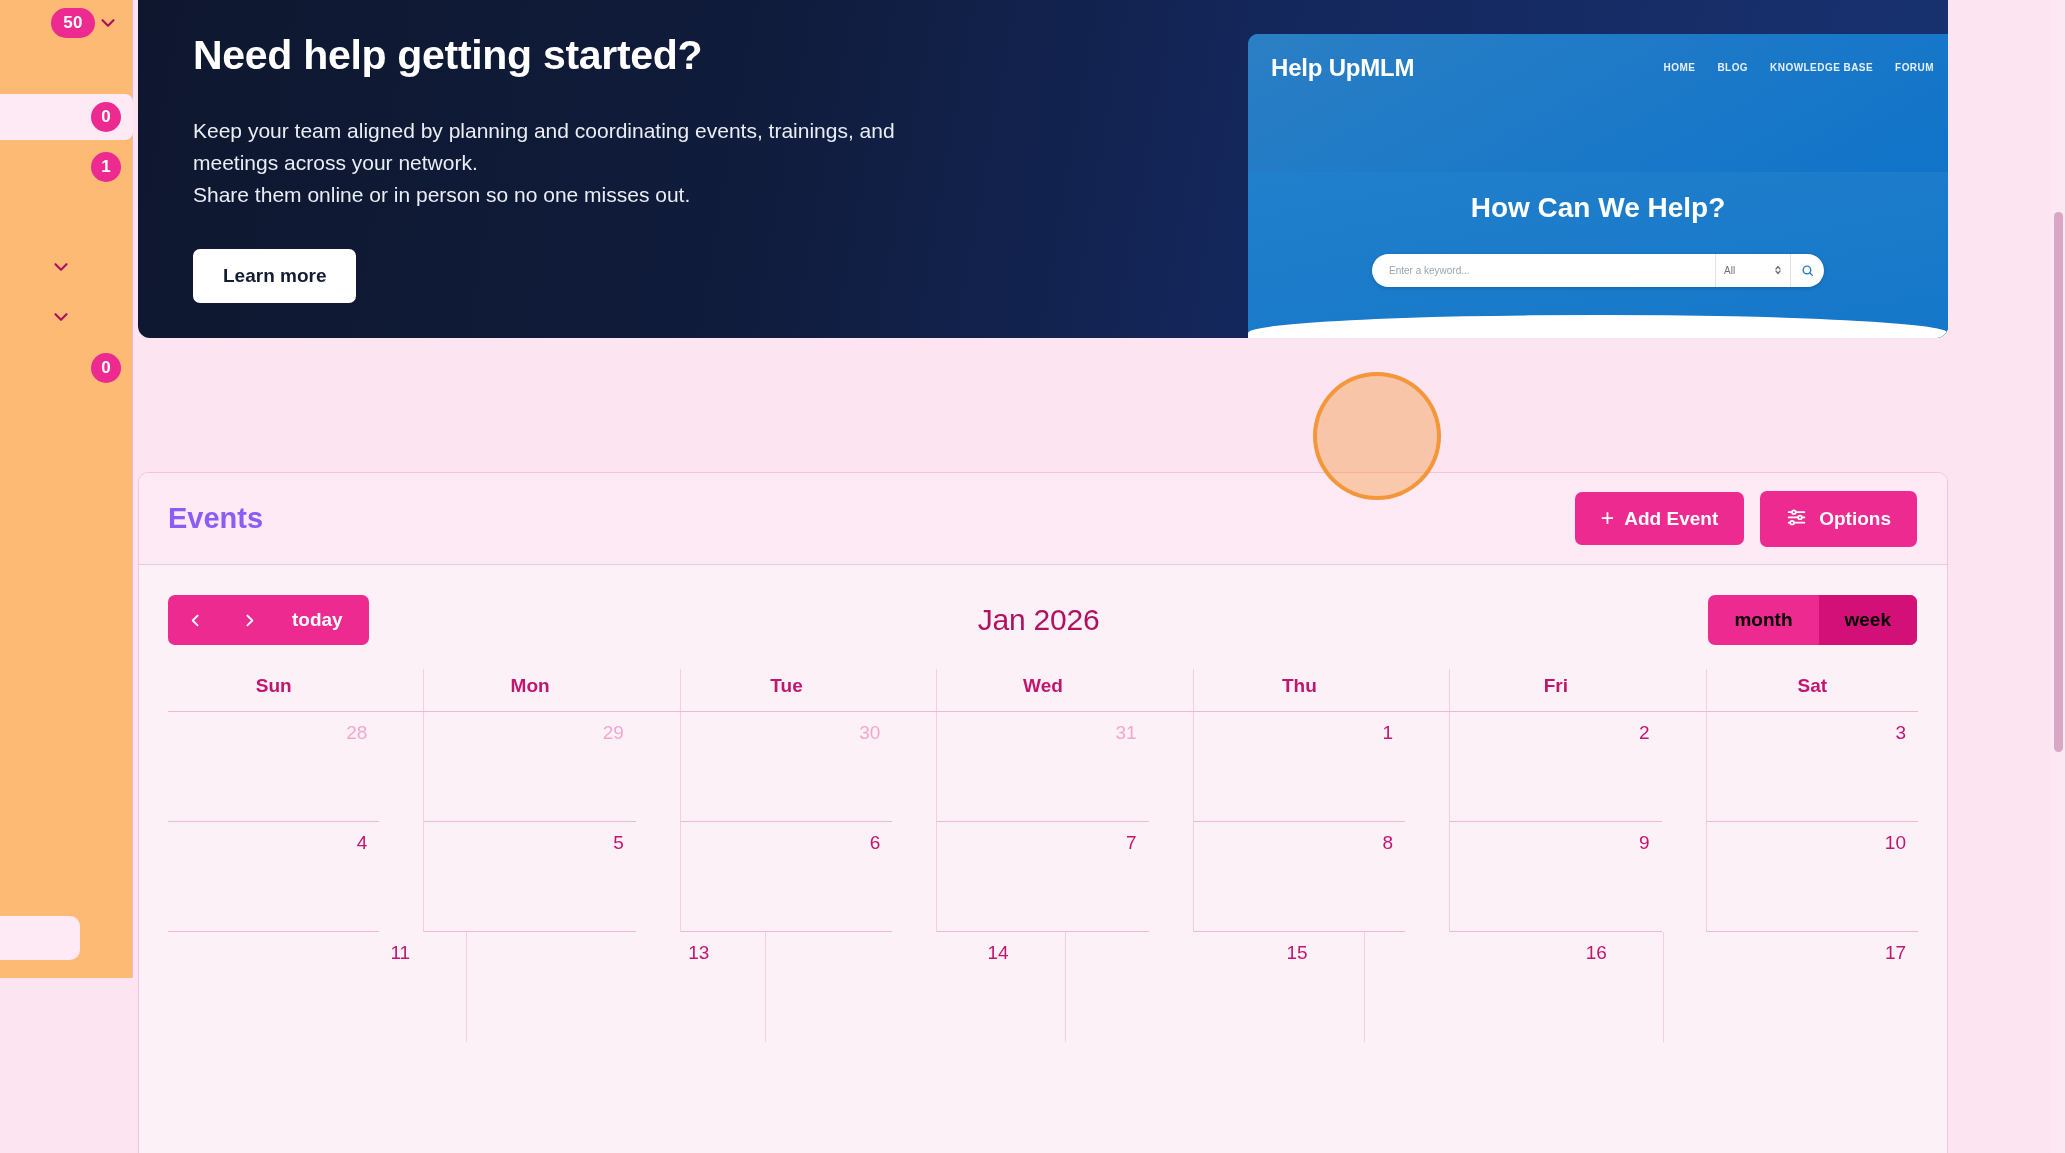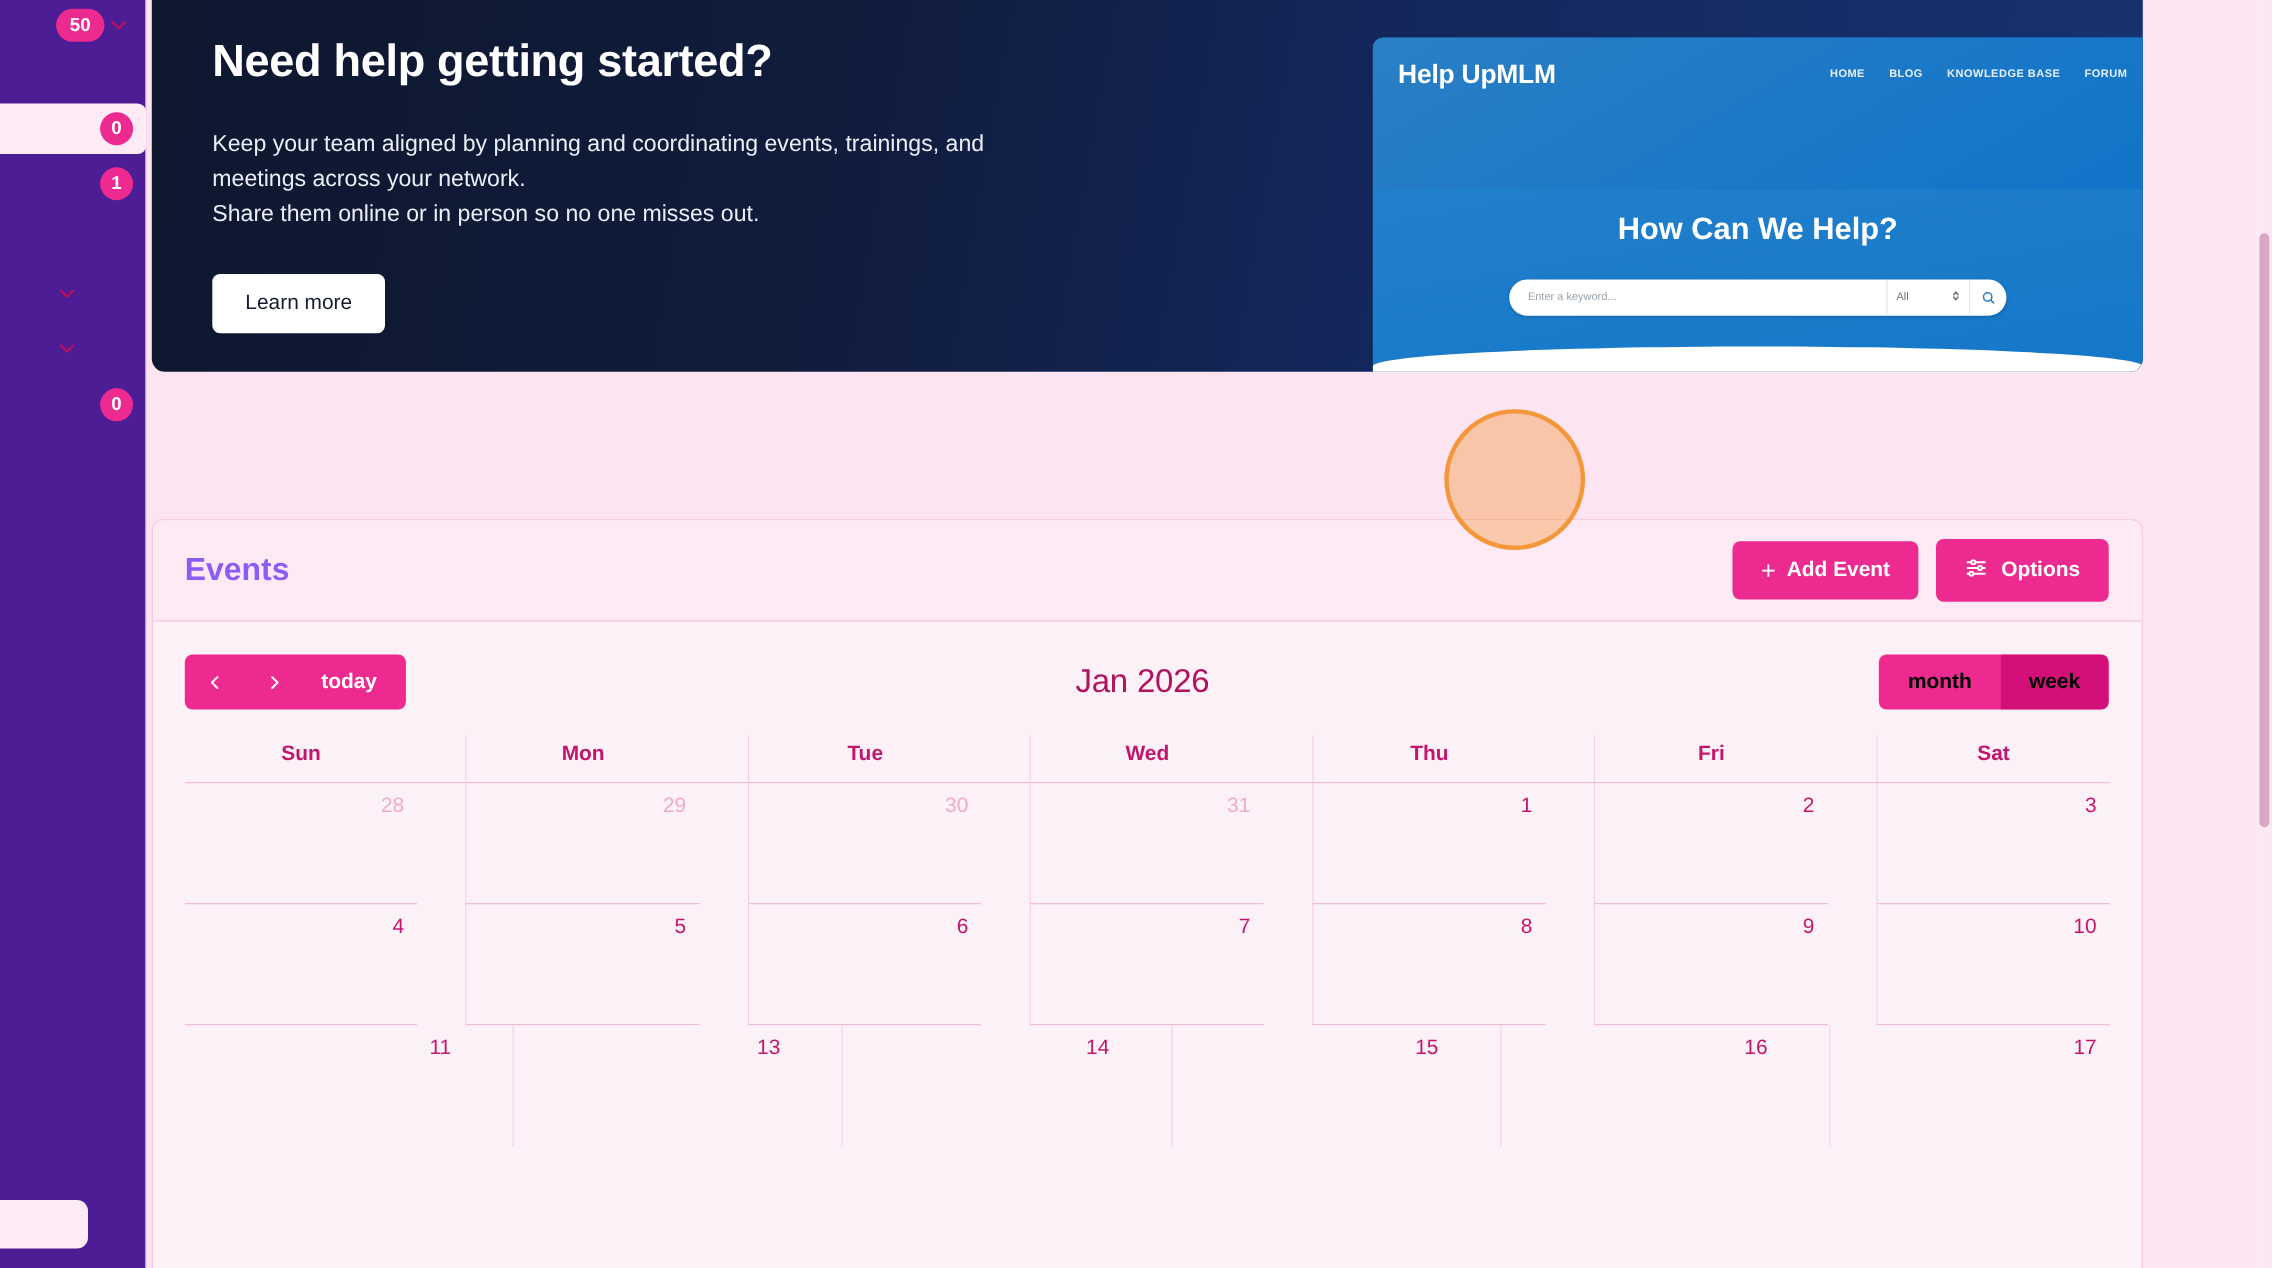--- a/index.html
+++ b/index.html
@@ -6,22 +6,22 @@
   html, body {
     width: 2065px; height: 1153px;
     overflow: hidden;
     font-family: "Liberation Sans", sans-serif;
     background: #fce4f0;
   }
   .app { position: relative; width: 2065px; height: 1153px; display: flex; }
 
   
   .sidebar {
-    width: 133px; height: 1153px;
-    background: #4c1d95;
+    width: 133px; height: 978px;
+    background: #fdba74;
     position: relative; flex: 0 0 133px;
     border-right: 1px solid #f3b3d2;
   }
   .sb-row {
     position: absolute; left: 0; width: 133px;
     display: flex; align-items: center; justify-content: flex-end;
     padding-right: 12px;
     height: 46px;
   }
   .sb-row.active { background: #fdeaf4; border-radius: 0 8px 8px 0; }
@@ -71,21 +71,21 @@
     margin-bottom: 36px;
   }
   .promo-p {
     color: #e9edf5; font-size: 21px; line-height: 1.52;
     max-width: 740px;
   }
   .promo-btn {
     margin-top: 38px;
     display: inline-flex; align-items: center; justify-content: center;
     background: #ffffff; color: #131c33;
-    font-size: 19px; font-weight: normal;
+    font-size: 19px; font-weight: bold;
     padding: 16px 30px; border-radius: 7px;
     border: none; cursor: pointer;
   }
   .promo-right {
     position: absolute; right: 0; top: 114px;
     width: 700px; height: 500px;
     background: #1a78c8;
     border-radius: 10px 0 0 0;
     overflow: hidden;
   }

